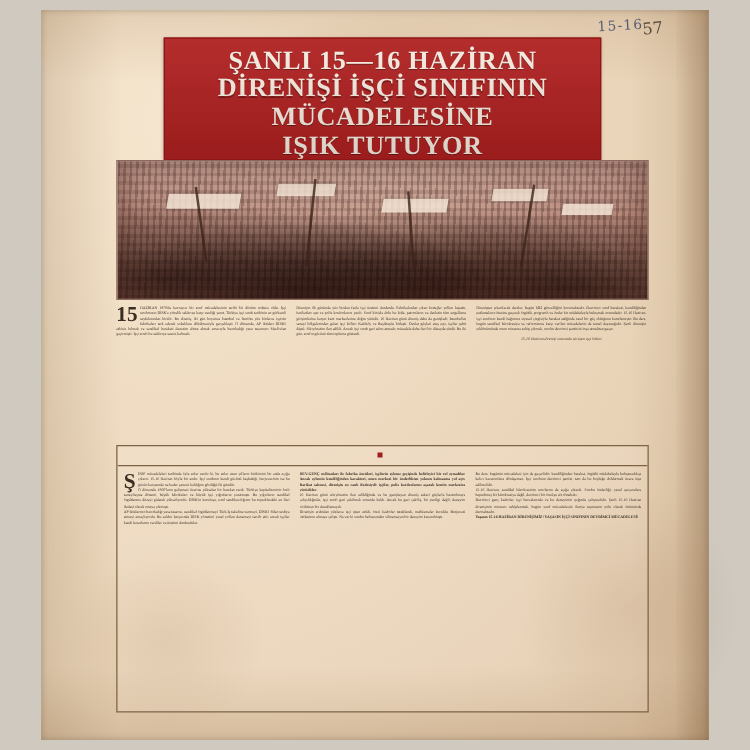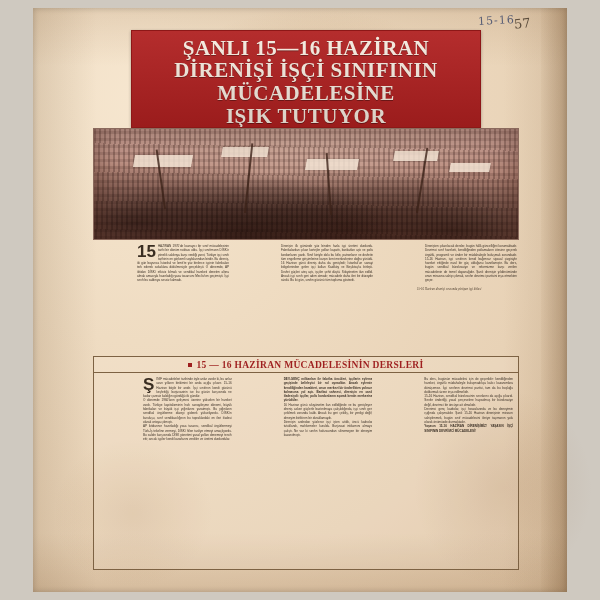--- a/index.html
+++ b/index.html
@@ -166,23 +166,22 @@
     line-height: 14px;
     font-weight: bold;
     padding: 1px 2px 0 0;
     color: #3a2e22;
   }
   .body-text {
     font-size: 3.05px;
     line-height: 4.3px;
     text-align: justify;
     color: #3b3026;
-    font-family: Liberation Sans, sans-serif;
+    font-family: Liberation Serif, serif;
     hyphens: auto;
-    margin-left: 44px;
   }
   .caption {
     font-size: 3.1px;
     line-height: 4.3px;
     text-align: center;
     color: #4a3c2d;
     font-style: italic;
     margin-top: 4px;
   }
   
@@ -292,21 +291,21 @@
         <div class="body-text">Direnişin ilk gününde yüz binden fazla işçi üretimi durdurdu. Fabrikalardan çıkan kortejler yolları kapattı, barikatları aştı ve polis kordonlarını yardı. Sınıf kiniyle dolu bu kitle, patronların ve devletin tüm engelleme girişimlerine karşın kent merkezlerine doğru yürüdü. 16 Haziran günü direniş daha da genişledi; İstanbul'un sanayi bölgelerinden gelen işçi kolları Kadıköy ve Beşiktaş'ta birleşti. Devlet güçleri ateş açtı, işçiler şehit düştü. Sıkıyönetim ilan edildi. Ancak işçi sınıfı geri adım atmadı; mücadele daha ileri bir düzeyde sürdü. Bu iki gün, sınıfın gücünü tüm topluma gösterdi.</div>
       </div>
       <div class="col">
         <div class="body-text">Direnişten çıkarılacak dersler, bugün hâlâ güncelliğini korumaktadır. Devrimci sınıf hareketi, kendiliğinden patlamaların ötesine geçerek örgütlü, programlı ve önder bir müdahaleyle buluşmak zorundadır. 15-16 Haziran, işçi sınıfının kendi bağımsız siyasal çizgisiyle hareket ettiğinde nasıl bir güç olduğunu kanıtlamıştır. Bu ders, bugün sendikal bürokrasiye ve reformizme karşı verilen mücadelenin de temel dayanağıdır. Şanlı direnişin yıldönümünde onun mirasına sahip çıkmak, sınıfın devrimci partisini inşa etmekten geçer.</div>
         <div class="caption">15-16 Haziran direnişi sırasında yürüyen işçi kitlesi</div>
       </div>
     </div>
 
     <div class="lower-box">
       <div class="lower-head">
-        <span class="sq"></span><span>15 — 16 HAZİRAN MÜCADELESİNİN DERSLERİ</span>
+        <span class="sq"></span>
       </div>
       <div class="cols-bottom">
         <div class="col-b">
           <div class="body-text"><span class="dropcap">Ş</span><span>İNIF mücadeleleri tarihinde öyle anlar vardır ki, bu anlar uzun yılların birikimini bir anda açığa çıkarır. 15-16 Haziran böyle bir andır. İşçi sınıfının kendi gücünü keşfettiği, burjuvazinin ise bu gücün karşısında ne kadar çaresiz kaldığını gördüğü iki gündür.</span></div>
           <div class="body-text">O dönemde 1960'ların gelişmesi üzerine yükselen bir hareket vardı. Türkiye kapitalizminin hızlı sanayileşme dönemi, büyük fabrikaları ve büyük işçi yığınlarını yaratmıştı. Bu yığınların sendikal örgütlenme düzeyi giderek yükseliyordu. DİSK'in kuruluşu, sınıf sendikacılığının bu topraklardaki en ileri ifadesi olarak ortaya çıkmıştı.</div>
           <div class="body-text">AP iktidarının hazırladığı yasa tasarısı, sendikal örgütlenmeyi Türk-İş tekeline vermeyi, DİSK'i fiilen tasfiye etmeyi amaçlıyordu. Bu saldırı karşısında DİSK yönetimi yasal yolları denemeyi tercih etti; ancak işçiler kendi kararlarını verdiler ve üretimi durdurdular.</div>
         </div>
         <div class="col-b">
           <div class="body-text bold-lead">DEV-GENÇ militanları ile fabrika öncüleri, işçilerin eyleme geçişinde belirleyici bir rol oynadılar. Ancak eylemin kendiliğinden karakteri, onun merkezi bir önderlikten yoksun kalmasına yol açtı. Barikat sahnesi, direnişin en canlı ifadesiydi: işçiler, polis kordonlarını aşarak kentin merkezine yürüdüler.</div>
           <div class="body-text">16 Haziran günü sıkıyönetim ilan edildiğinde ve bu genişleyen direniş askeri güçlerle bastırılmaya çalışıldığında, işçi sınıfı geri çekilmek zorunda kaldı. Ancak bu geri çekiliş, bir yenilgi değil; deneyim biriktiren bir duraklamaydı.</div>

